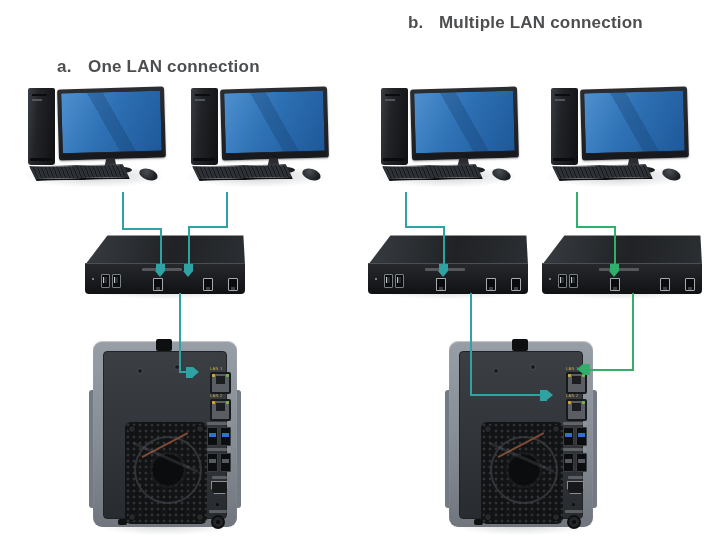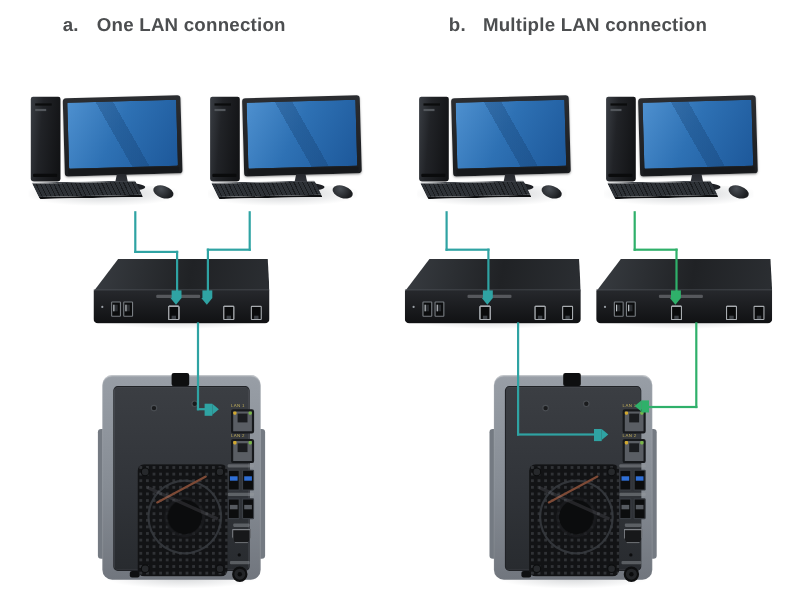--- a/index.html
+++ b/index.html
@@ -4,21 +4,21 @@
 <style>
   html,body{margin:0;padding:0;background:#fff;}
   .canvas{position:relative;width:728px;height:555px;overflow:hidden;
           background:var(--page-background,#ffffff);
           font-family:"Liberation Sans",sans-serif;}
 
   
   .title{position:absolute;top:13px;font-size:17px;font-weight:bold;
          color:var(--title-text,#4c4e50);letter-spacing:.2px;white-space:nowrap;}
   .title .lbl{display:inline-block;width:31px;}
-  .title-a{left:57px;}
+  .title-a{left:57px;margin-top:44px;}
   .title-b{left:408px;}
 
   
   .computer{position:absolute;width:150px;height:115px;top:75px;}
   .c1{left:20px}.c2{left:183px}.c3{left:373px}.c4{left:543px}
   .lanswitch{position:absolute;width:160px;height:62px;top:233px;}
   .s1{left:85px}.s2{left:368px}.s3{left:542px}
   .nas{position:absolute;width:150px;height:192px;top:338px;}
   .n1{left:90px}.n2{left:446px}
 

